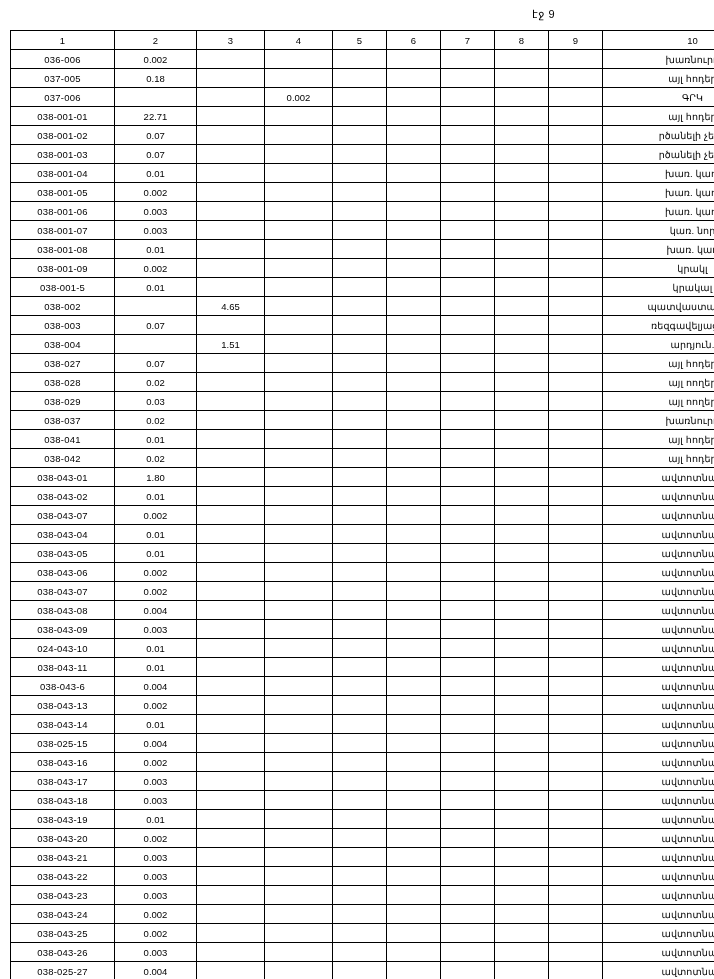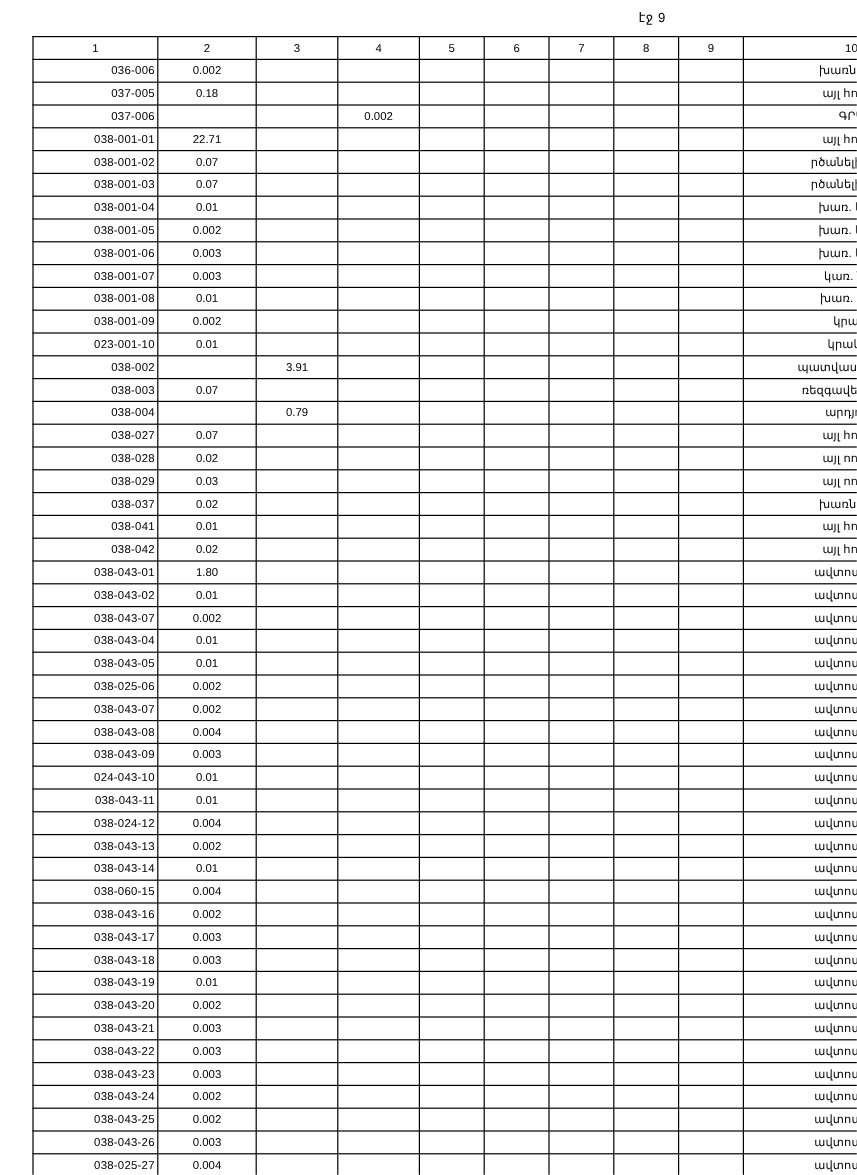--- a/index.html
+++ b/index.html
@@ -13,21 +13,21 @@
     font-family: "Liberation Sans", sans-serif;
     color: #000000;
     position: relative;
     overflow: hidden;
   }
   .page {
     position: relative;
     width: 587px;
     height: 979px;
     box-sizing: border-box;
-    padding: 8px 14px 0 21px;
+    padding: 8px 14px 0 4px;
   }
   .page-header {
     text-align: right;
     font-size: 11px;
     padding-right: 18px;
     margin-bottom: 8px;
     height: 14px;
     letter-spacing: 0.5px;
   }
   table.doc-table {
@@ -57,21 +57,21 @@
   col.c3 { width: 68px; }
   col.c4 { width: 68px; }
   col.c5 { width: 54px; }
   col.c6 { width: 54px; }
   col.c7 { width: 54px; }
   col.c8 { width: 54px; }
   col.c9 { width: 54px; }
   col.c10 { width: 180px; }
 
   td.code {
-    text-align: right;
+    text-align: center;
     padding-left: 3px;
     font-size: 10px;
     letter-spacing: 0.2px;
   }
   td.num {
     text-align: center;
     font-size: 10px;
   }
   td.desc {
     text-align: center;
@@ -252,35 +252,35 @@
           <td class="num"></td>
           <td class="num"></td>
           <td class="num"></td>
           <td class="num"></td>
           <td class="num"></td>
           <td class="num"></td>
           <td class="num"></td>
           <td class="desc">կրակլ</td>
         </tr>
         <tr>
-          <td class="code">023-001-10</td>
+          <td class="code">038-001-5</td>
           <td class="num">0.01</td>
           <td class="num"></td>
           <td class="num"></td>
           <td class="num"></td>
           <td class="num"></td>
           <td class="num"></td>
           <td class="num"></td>
           <td class="num"></td>
           <td class="desc">կրակալ</td>
         </tr>
         <tr>
           <td class="code">038-002</td>
           <td class="num"></td>
-          <td class="num">3.91</td>
+          <td class="num">4.65</td>
           <td class="num"></td>
           <td class="num"></td>
           <td class="num"></td>
           <td class="num"></td>
           <td class="num"></td>
           <td class="num"></td>
           <td class="desc">պատվաստավան</td>
         </tr>
         <tr>
           <td class="code">038-003</td>
@@ -290,21 +290,21 @@
           <td class="num"></td>
           <td class="num"></td>
           <td class="num"></td>
           <td class="num"></td>
           <td class="num"></td>
           <td class="desc">ռեզգավելյացիա</td>
         </tr>
         <tr>
           <td class="code">038-004</td>
           <td class="num"></td>
-          <td class="num">0.79</td>
+          <td class="num">1.51</td>
           <td class="num"></td>
           <td class="num"></td>
           <td class="num"></td>
           <td class="num"></td>
           <td class="num"></td>
           <td class="num"></td>
           <td class="desc">արդյուն.</td>
         </tr>
         <tr>
           <td class="code">038-027</td>
@@ -432,21 +432,21 @@
           <td class="num"></td>
           <td class="num"></td>
           <td class="num"></td>
           <td class="num"></td>
           <td class="num"></td>
           <td class="num"></td>
           <td class="num"></td>
           <td class="desc">ավտոտնակ</td>
         </tr>
         <tr>
-          <td class="code">038-025-06</td>
+          <td class="code">038-043-06</td>
           <td class="num">0.002</td>
           <td class="num"></td>
           <td class="num"></td>
           <td class="num"></td>
           <td class="num"></td>
           <td class="num"></td>
           <td class="num"></td>
           <td class="num"></td>
           <td class="desc">ավտոտնակ</td>
         </tr>
@@ -504,21 +504,21 @@
           <td class="num"></td>
           <td class="num"></td>
           <td class="num"></td>
           <td class="num"></td>
           <td class="num"></td>
           <td class="num"></td>
           <td class="num"></td>
           <td class="desc">ավտոտնակ</td>
         </tr>
         <tr>
-          <td class="code">038-024-12</td>
+          <td class="code">038-043-6</td>
           <td class="num">0.004</td>
           <td class="num"></td>
           <td class="num"></td>
           <td class="num"></td>
           <td class="num"></td>
           <td class="num"></td>
           <td class="num"></td>
           <td class="num"></td>
           <td class="desc">ավտոտնակ</td>
         </tr>
@@ -540,21 +540,21 @@
           <td class="num"></td>
           <td class="num"></td>
           <td class="num"></td>
           <td class="num"></td>
           <td class="num"></td>
           <td class="num"></td>
           <td class="num"></td>
           <td class="desc">ավտոտնակ</td>
         </tr>
         <tr>
-          <td class="code">038-060-15</td>
+          <td class="code">038-025-15</td>
           <td class="num">0.004</td>
           <td class="num"></td>
           <td class="num"></td>
           <td class="num"></td>
           <td class="num"></td>
           <td class="num"></td>
           <td class="num"></td>
           <td class="num"></td>
           <td class="desc">ավտոտնակ</td>
         </tr>

